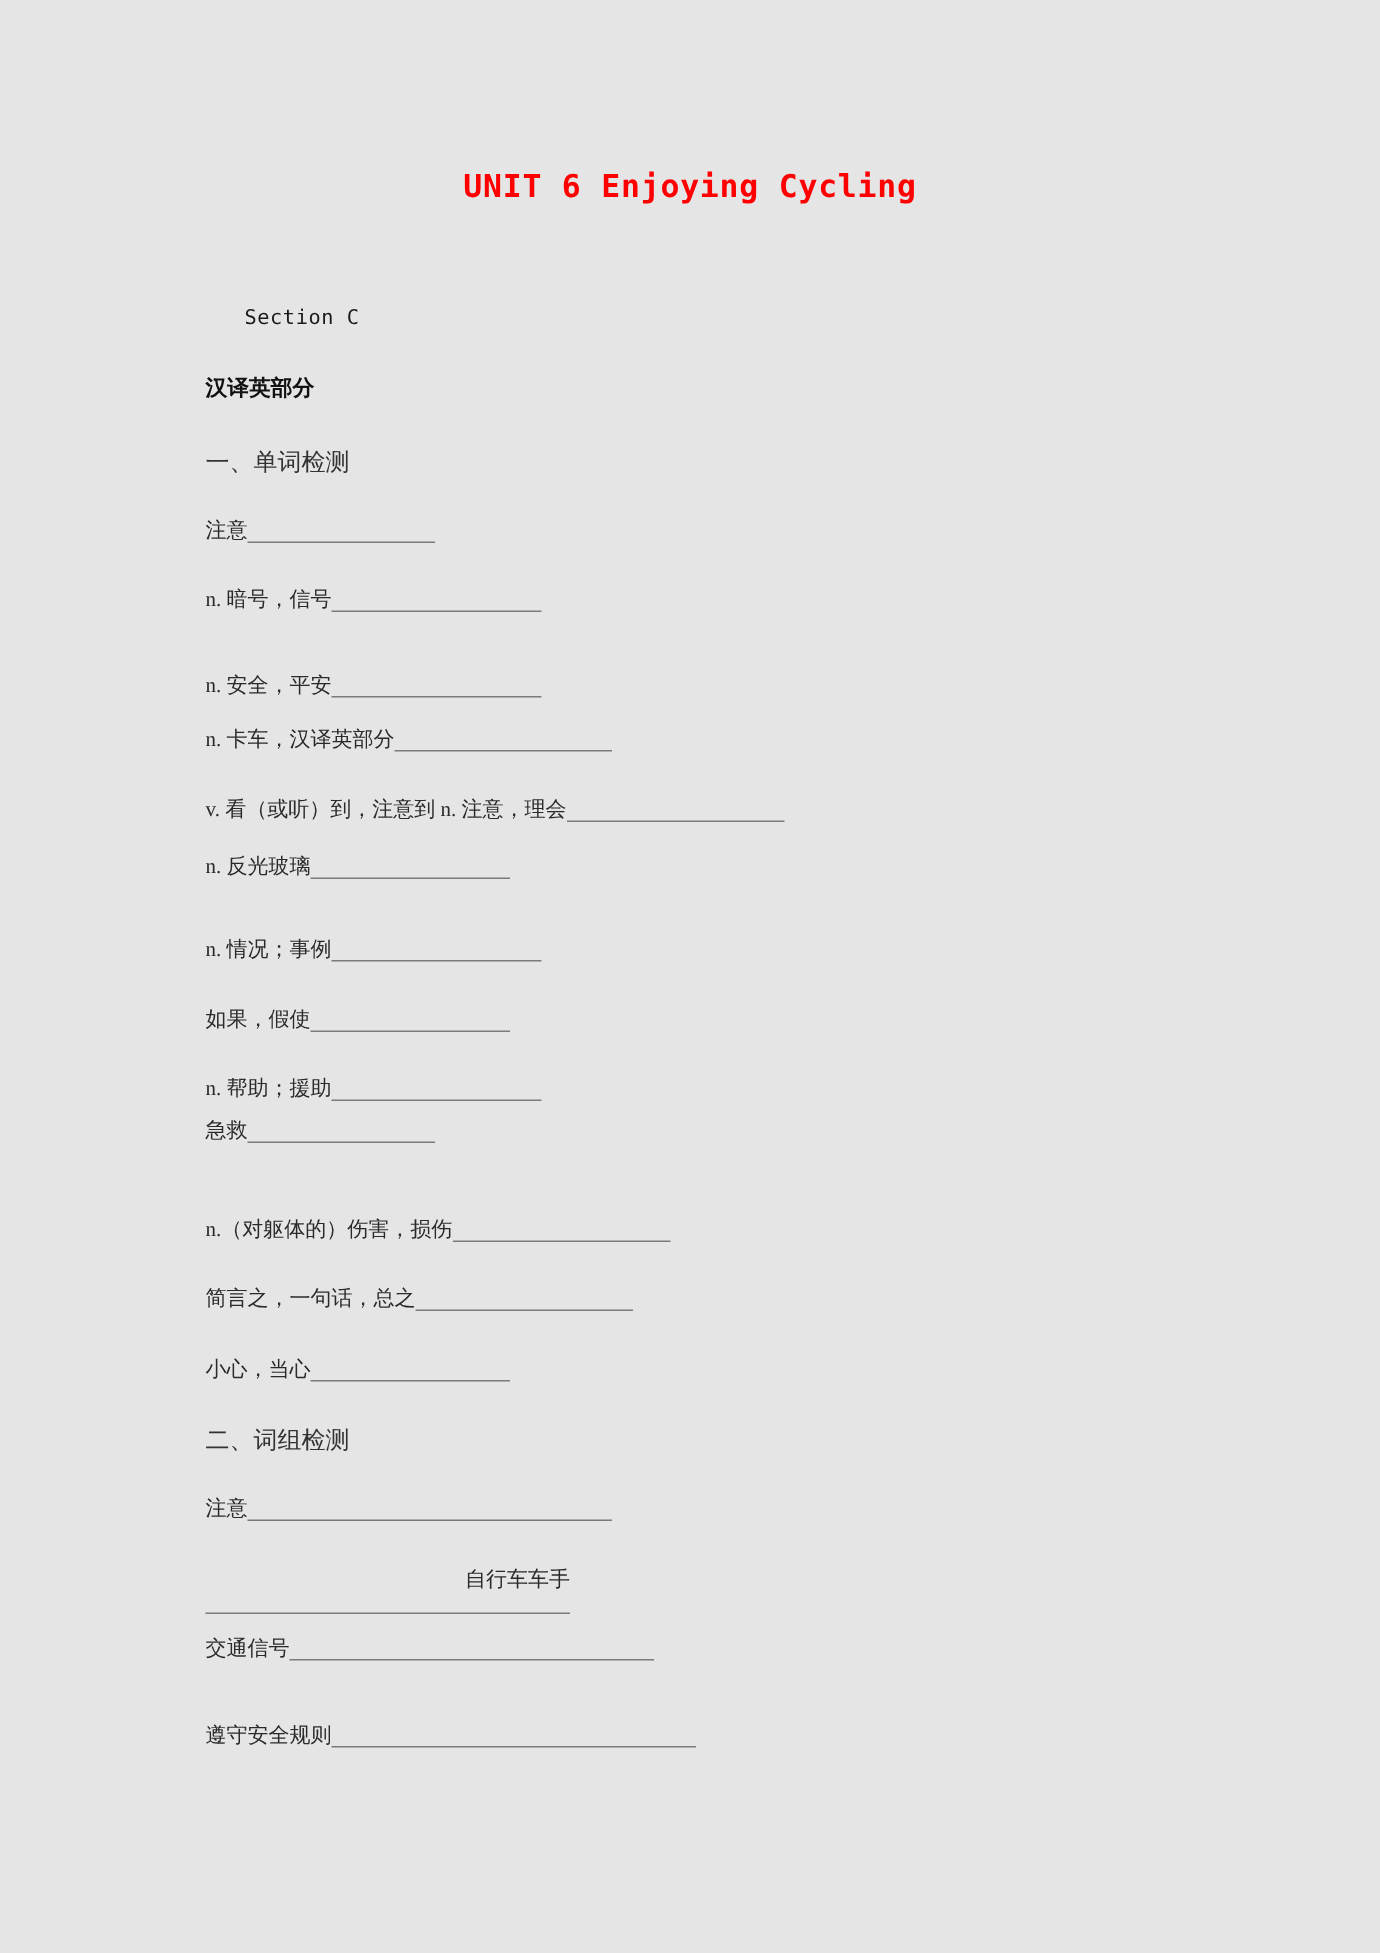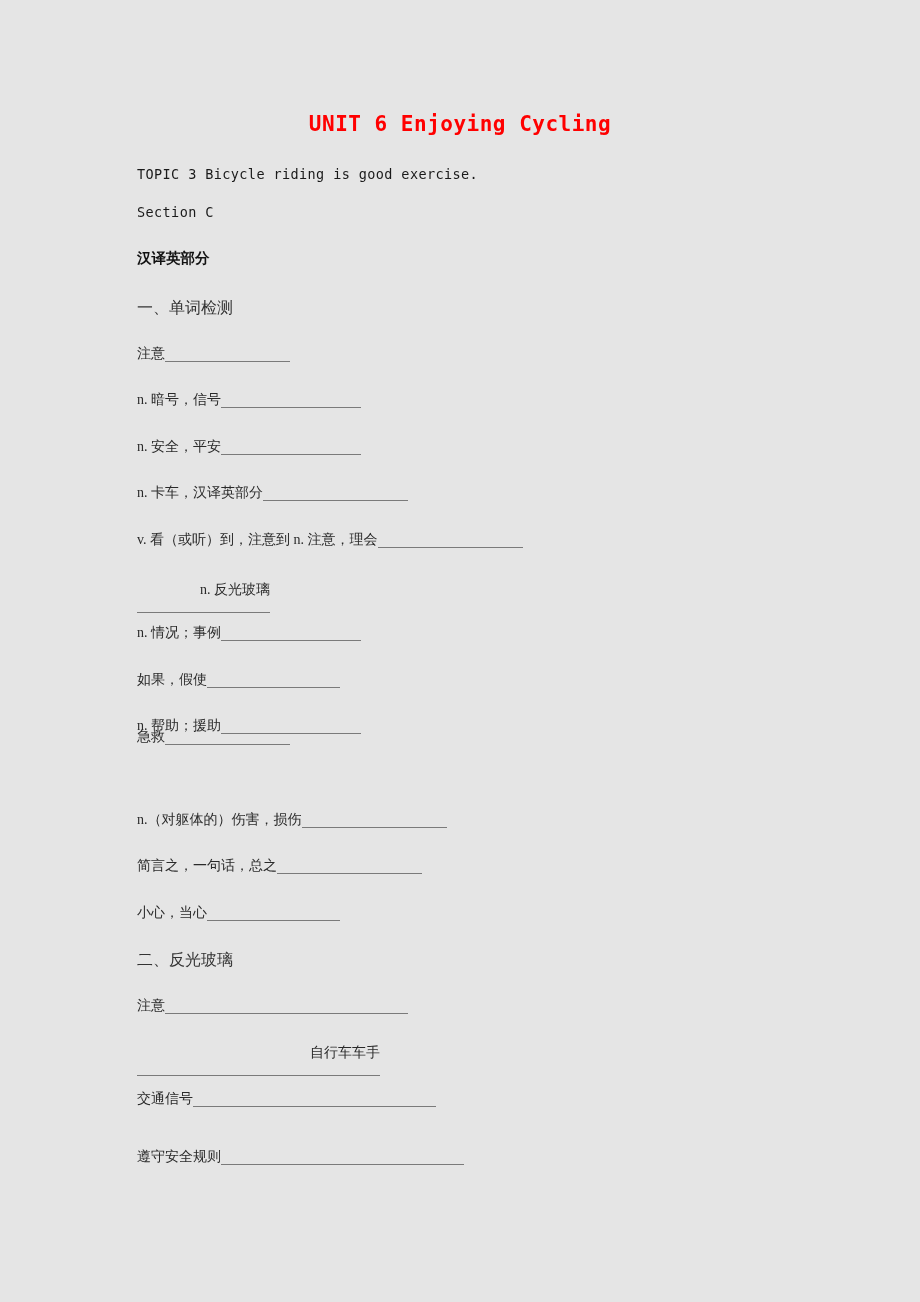--- a/index.html
+++ b/index.html
@@ -45,21 +45,21 @@
   .mono-line {
     position: absolute;
     left: 137px;
     font-family: "DejaVu Sans Mono", "Liberation Mono", monospace;
     font-size: 13.5px;
     letter-spacing: 0.4px;
     color: #1a1a1a;
     white-space: nowrap;
   }
   .mono-topic { top: 166px; }
-  .mono-section { top: 204px; }
+  .mono-section { top: 204px; margin-left: 26px; }
 
   
   .bold-label {
     position: absolute;
     left: 137px;
     top: 249px;
     font-family: "DejaVu Sans", "Liberation Sans", sans-serif;
     font-size: 14.5px;
     font-weight: bold;
     color: #121212;
@@ -97,81 +97,80 @@
     margin-bottom: 1px;
   }
 </style>
 </head>
 <body>
 
 <div class="page">
 
   <div class="doc-title">UNIT 6 Enjoying Cycling</div>
 
-  <div class="mono-line mono-topic">TOPIC 3 Bicycle riding is good exercise.</div>
 
   <div class="mono-line mono-section">Section C</div>
 
   <div class="bold-label">汉译英部分</div>
 
   <div id="groups-root">
       <div class="group-heading" style="top: 298px;">一、单词检测</div>
       <div class="entry" style="top: 344.6px;">
         <span class="prompt">注意</span>
         <span class="blank" style="width: 125px;"></span>
       </div>
       <div class="entry" style="top: 391.2px;">
         <span class="prompt">n. 暗号，信号</span>
         <span class="blank" style="width: 140px;"></span>
       </div>
-      <div class="entry" style="top: 438px; font-family: Liberation Serif, serif;">
+      <div class="entry" style="top: 448px; font-family: Liberation Serif, serif;">
         <span class="prompt">n. 安全，平安</span>
         <span class="blank" style="width: 140px;"></span>
       </div>
       <div class="entry" style="top: 484.4px;">
         <span class="prompt">n. 卡车，汉译英部分</span>
         <span class="blank" style="width: 145px;"></span>
       </div>
       <div class="entry" style="top: 531px;">
         <span class="prompt">v. 看（或听）到，注意到 n. 注意，理会</span>
         <span class="blank" style="width: 145px;"></span>
       </div>
-      <div class="entry" style="top: 581px; flex-direction: column;">
+      <div class="entry" style="top: 569px;">
         <span class="prompt">n. 反光玻璃</span>
         <span class="blank" style="width: 133px;"></span>
       </div>
       <div class="entry" style="top: 624.2px;">
         <span class="prompt">n. 情况；事例</span>
         <span class="blank" style="width: 140px;"></span>
       </div>
       <div class="entry" style="top: 670.8px;">
         <span class="prompt">如果，假使</span>
         <span class="blank" style="width: 133px;"></span>
       </div>
       <div class="entry" style="top: 717.4px;">
         <span class="prompt">n. 帮助；援助</span>
         <span class="blank" style="width: 140px;"></span>
       </div>
-      <div class="entry" style="top: 728px;">
+      <div class="entry" style="top: 745px;">
         <span class="prompt">急救</span>
         <span class="blank" style="width: 125px;"></span>
       </div>
       <div class="entry" style="top: 810.6px;">
         <span class="prompt">n.（对躯体的）伤害，损伤</span>
         <span class="blank" style="width: 145px;"></span>
       </div>
       <div class="entry" style="top: 857.2px;">
         <span class="prompt">简言之，一句话，总之</span>
         <span class="blank" style="width: 145px;"></span>
       </div>
       <div class="entry" style="top: 903.8px;">
         <span class="prompt">小心，当心</span>
         <span class="blank" style="width: 133px;"></span>
       </div>
-      <div class="group-heading" style="top: 950.4px;">二、反光玻璃</div>
+      <div class="group-heading" style="top: 950.4px;">二、词组检测</div>
       <div class="entry" style="top: 997px;">
         <span class="prompt">注意</span>
         <span class="blank" style="width: 243px;"></span>
       </div>
       <div class="entry" style="top: 1043.6px; flex-direction: column;">
         <span class="prompt">自行车车手</span>
         <span class="blank" style="width: 243px;"></span>
       </div>
       <div class="entry" style="top: 1090.2px;">
         <span class="prompt">交通信号</span>

